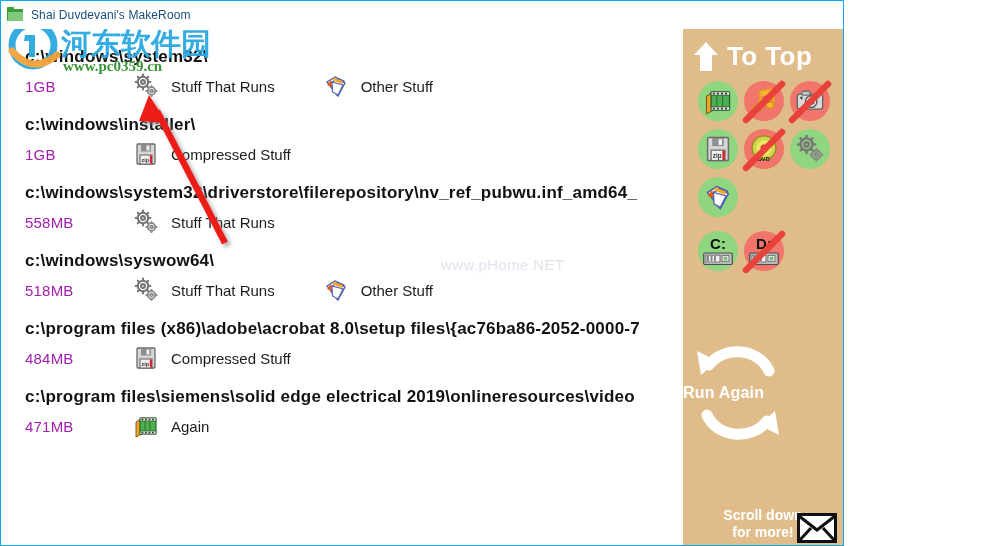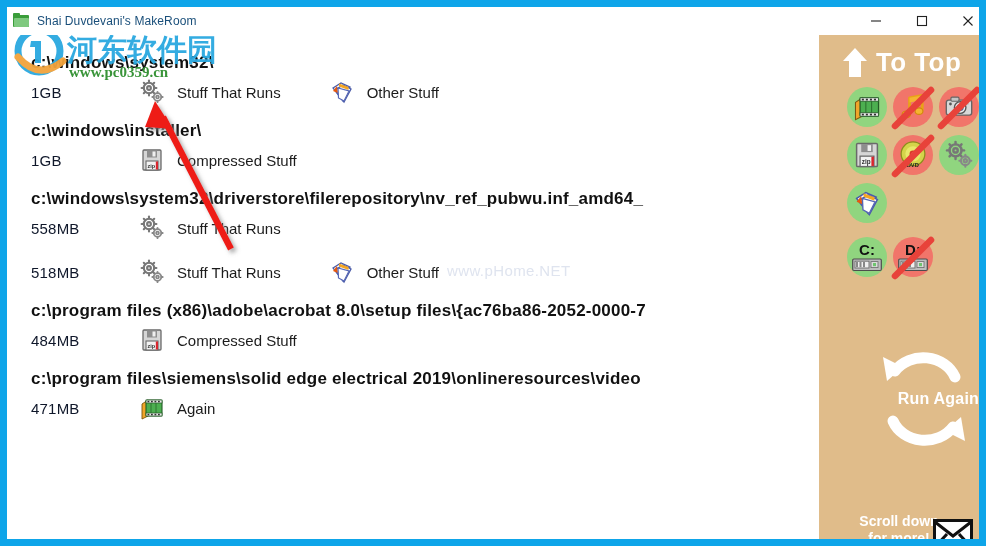--- a/index.html
+++ b/index.html
@@ -4,23 +4,23 @@
 <style>
   * { box-sizing: border-box; margin: 0; padding: 0; }
   html, body {
     width: 986px; height: 546px;
     overflow: hidden;
     font-family: "Liberation Sans", sans-serif;
     background: #ffffff;
   }
   #app {
     position: relative;
-    width: 986px; height: 546px;
+    width: 844px; height: 546px;
     background: #ffffff;
-    border: 7px solid #0ea5e9;
+    border: 1px solid #0ea5e9;
     overflow: hidden;
   }
 
   
   #titlebar {
     position: absolute; left: 0; top: 0;
     width: 984px; height: 28px;
     background: #ffffff;
     display: flex; align-items: center;
     z-index: 40;
@@ -87,21 +87,21 @@
     white-space: nowrap;
     letter-spacing: 0.2px;
     margin-bottom: 4px;
   }
   .entry-row {
     display: flex; align-items: center;
     height: 30px;
   }
   .entry-size {
     width: 104px; flex: 0 0 104px;
-    font-size: 15px; color: #0f172a;
+    font-size: 15px; color: #a21caf;
     letter-spacing: 0.2px;
   }
   .cat {
     display: flex; align-items: center;
     margin-right: 44px;
   }
   .cat-icon {
     width: 34px; flex: 0 0 34px;
     height: 28px;
     display: flex; align-items: center; justify-content: center;
@@ -117,21 +117,20 @@
     width: 140px; height: 180px;
     z-index: 25; pointer-events: none;
   }
 
   
   #sidebar {
     position: absolute; right: 0; top: 28px;
     width: 160px; height: 518px;
     background: #e0bc8a;
     z-index: 20;
-    padding-left: 13px;
   }
   #totop {
     display: flex; align-items: center;
     padding: 8px 0 0 10px;
     height: 46px;
   }
   #totop-label {
     font-size: 26px; font-weight: bold; color: #ffffff;
     margin-left: 8px; letter-spacing: 0.4px;
   }
@@ -165,21 +164,21 @@
   }
   .drive-letter {
     position: relative; z-index: 2;
     font-size: 15px; font-weight: bold; color: #111111;
     line-height: 14px; margin-bottom: 1px;
   }
 
   #runagain {
     position: absolute; left: 0; top: 312px;
     width: 160px; height: 104px;
-    display: flex; align-items: center; justify-content: flex-end;
+    display: flex; align-items: center; justify-content: flex-start;
   }
   #runagain-label {
     position: absolute;
     font-size: 16px; font-weight: bold; color: #ffffff;
     letter-spacing: 0.2px; z-index: 3;
   }
   #scrolldown {
     position: absolute; left: 0; top: 478px;
     width: 160px;
     text-align: center;
@@ -323,20 +322,21 @@
                     <line x1="22.3" y1="18" x2="23.7" y2="18"></line>
           </g>
         </g>
               </svg>
             </span>
             <span class="cat-label">Stuff That Runs</span>
           </div>
         </div>
       </div>
       <div class="entry">
+        <div class="entry-path">c:\windows\syswow64\</div>
         <div class="entry-row">
           <div class="entry-size">518MB</div>
           <div class="cat">
             <span class="cat-icon">
               <svg width="26" height="26" viewBox="0 0 26 26">
         <g fill="none" stroke="#777" stroke-width="2.1">
           <circle cx="10" cy="9" r="5.2"></circle>
                   <circle cx="10" cy="9" r="1.9"></circle>
           <g stroke-linecap="round">
             <line x1="10" y1="1.6" x2="10" y2="3.6"></line>

